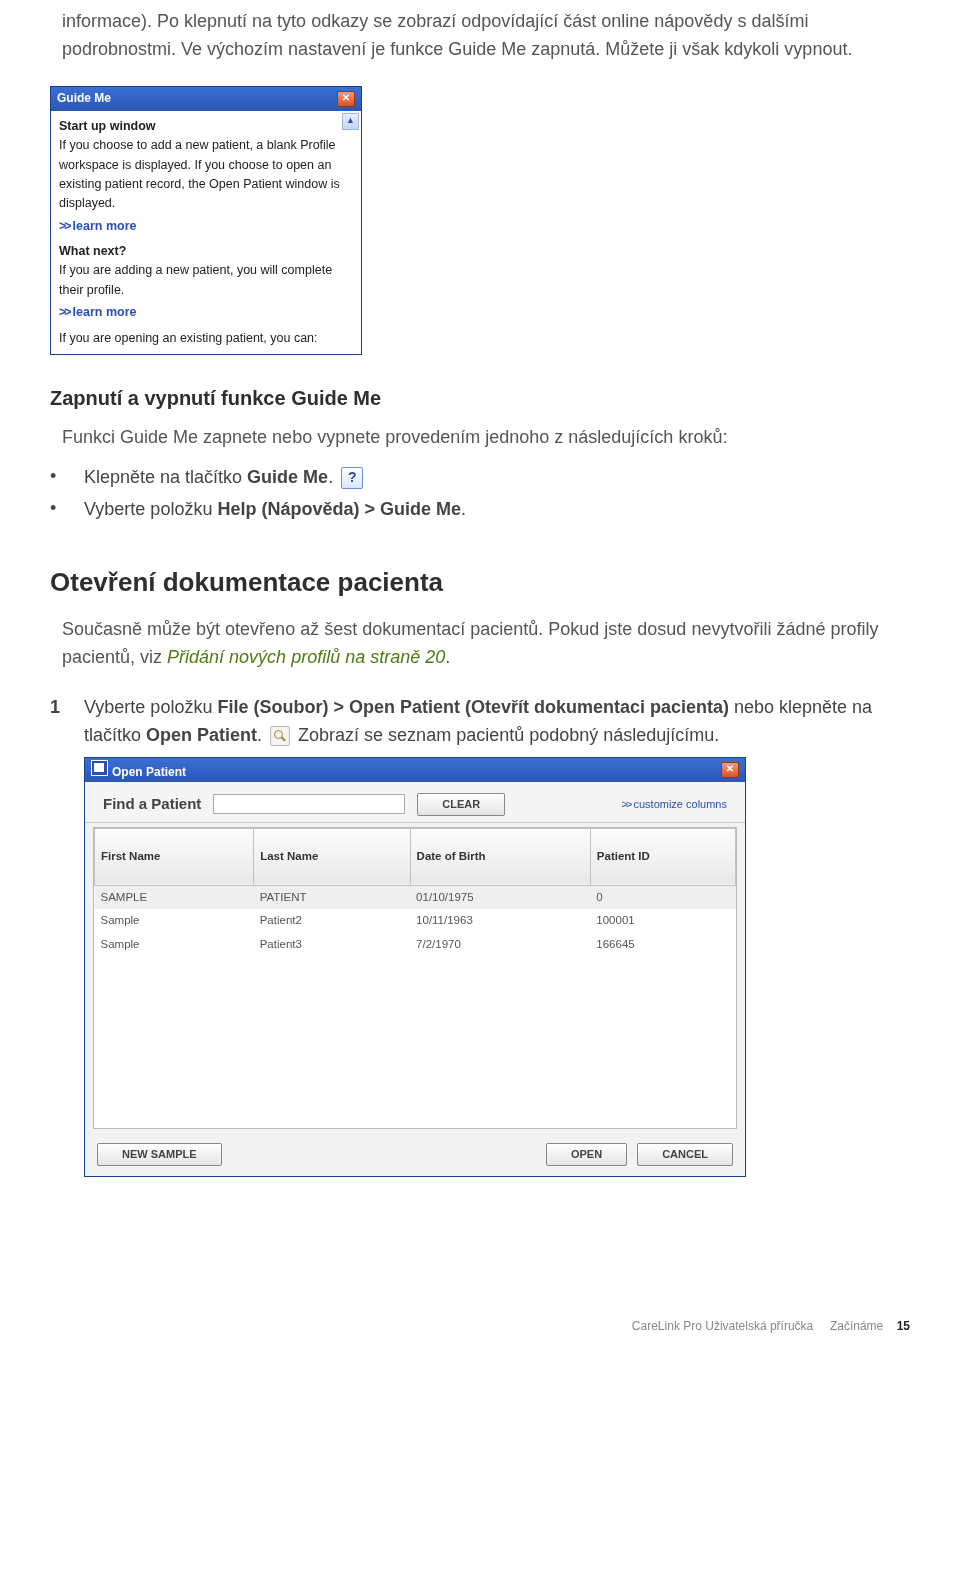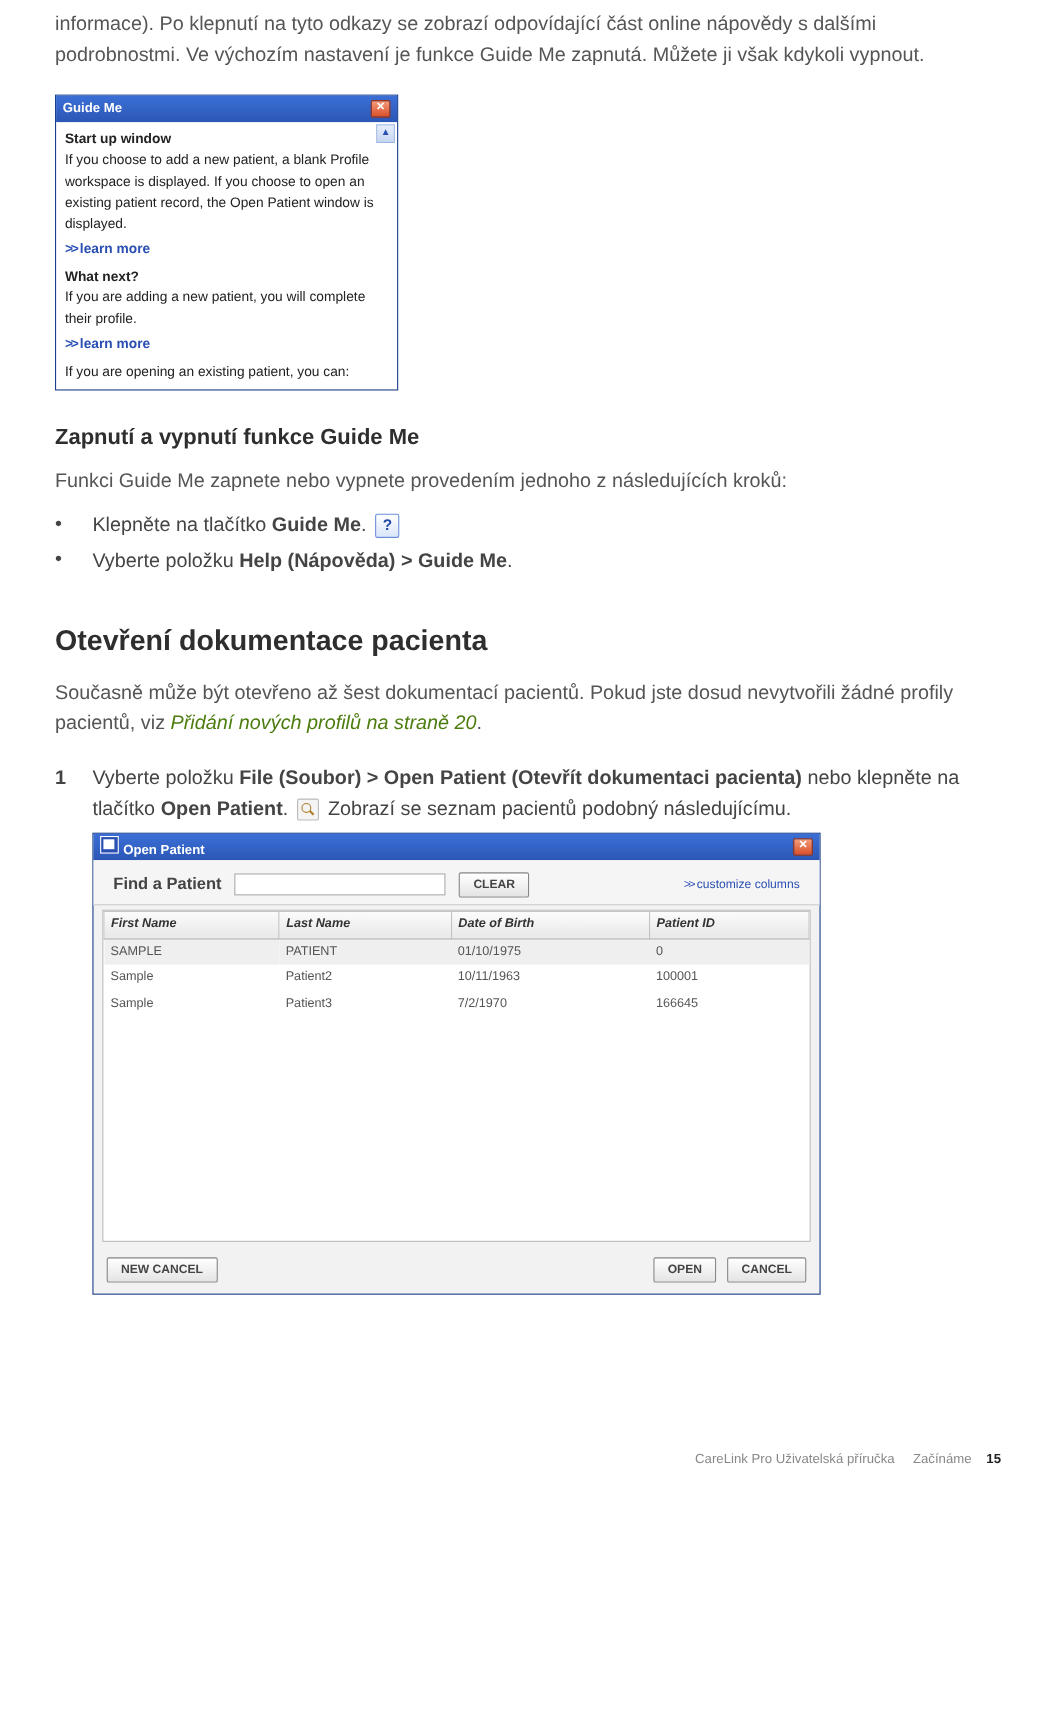--- a/index.html
+++ b/index.html
@@ -10,21 +10,21 @@
     color: #222;
     width: 960px;
     font-size: 18px;
     line-height: 1.55;
   }
   .page {
     padding: 0 50px 30px 50px;
   }
   .body-text {
     color: #555;
-    margin: 8px 0 22px 0;
+    margin: 8px 0 22px 12px;
   }
   
   .win-guide {
     width: 310px;
     border: 1px solid #1a3f8d;
     font-size: 12.5px;
     background: #fff;
     margin-bottom: 28px;
   }
   .win-title {
@@ -175,21 +175,21 @@
   .wp-label { font-weight: bold; font-size: 15px; }
   .wp-input {
     background: #fff;
     border: 1px solid #aaa;
     height: 18px;
     width: 190px;
   }
   .wp-btn {
     border: 1px solid #888;
     background: linear-gradient(#fff,#e4e4e4);
-    padding: 2px 12px;
+    padding: 2px 24px;
     font-size: 11px;
     font-weight: bold;
     border-radius: 2px;
   }
   .wp-custom {
     margin-left: auto;
     color: #2a4fb2;
     font-size: 11px;
     text-align: center;
   }
@@ -202,25 +202,24 @@
     overflow: hidden;
   }
   .wp-tab {
     width: 100%;
     border-collapse: collapse;
     font-size: 11.5px;
   }
   .wp-tab th {
     background: linear-gradient(#fcfcfc,#e8e8e8);
     border: 1px solid #c3c3c3;
-    padding: 3px 6px;
+    padding: 19px 6px;
     text-align: left;
     font-weight: bold;
     color: #333;
-    font-style: italic;
   }
   .wp-tab td {
     padding: 3px 6px;
     color: #555;
   }
   .wp-tab tr.sel td {
     background: #efefef;
   }
   .wp-bottom {
     padding: 10px 12px;
@@ -345,21 +344,21 @@
               <tr>
                 <td>Sample</td>
                 <td>Patient3</td>
                 <td>7/2/1970</td>
                 <td>166645</td>
               </tr>
             </tbody>
           </table>
         </div>
         <div class="wp-bottom">
-          <span class="wp-btn">NEW CANCEL</span>
+          <span class="wp-btn">NEW SAMPLE</span>
           <span class="spacer"></span>
           <span class="wp-btn">OPEN</span>
           <span class="wp-btn">CANCEL</span>
         </div>
       </div>
 
     </div>
   </div>
 
   <div class="footer">

